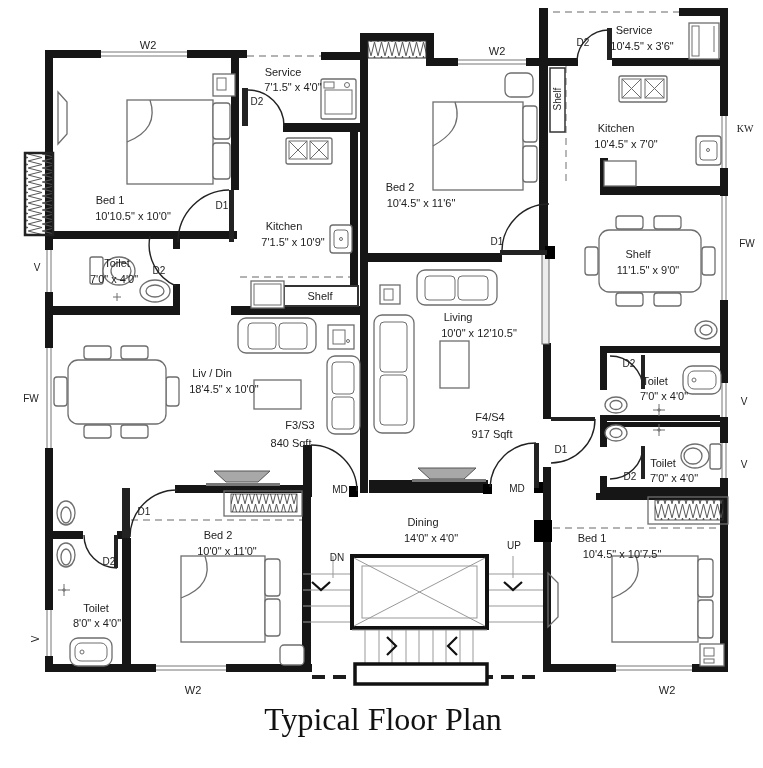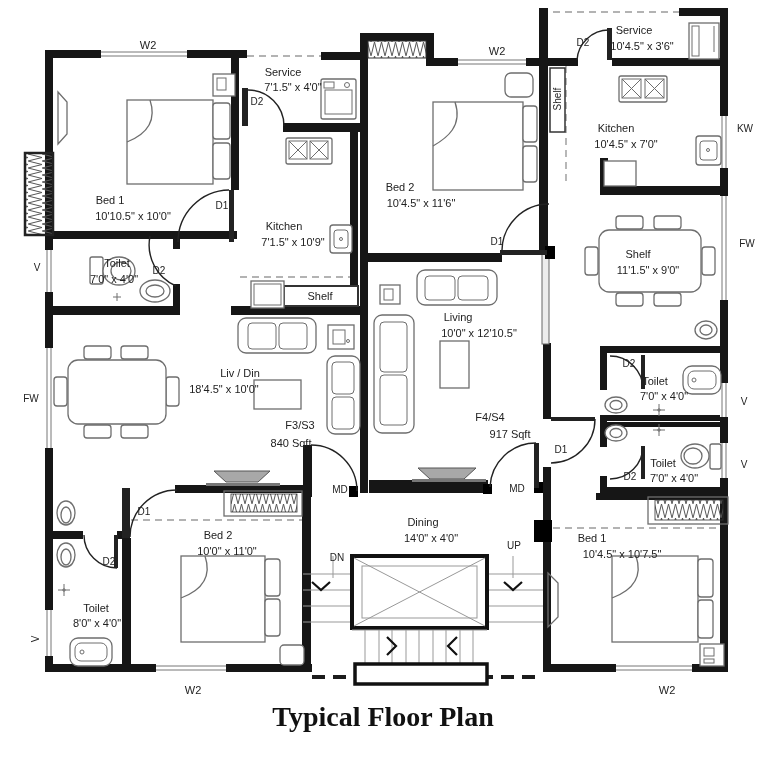--- a/index.html
+++ b/index.html
@@ -21,21 +21,21 @@
   .winbg{fill:#fff;stroke:none;}
   .stairln{stroke:#999;stroke-width:1;fill:none;}
   .arrow{stroke:#111;stroke-width:2.2;fill:none;}
   #labels-layer{position:absolute;left:0;top:0;width:763px;height:768px;}
   .lbl{position:absolute;color:var(--label);font-size:11px;line-height:1;
        white-space:nowrap;transform:translate(-50%,-50%);}
   .lbl.rot{transform:translate(-50%,-50%) rotate(-90deg);}
   #title-block{position:absolute;left:383px;top:700px;transform:translateX(-50%);
        text-align:center;font-family:"Liberation Serif",serif;color:#111;}
   #title-line1{font-size:29px;}
-  #title-line2{font-size:28px;margin-top:1px;font-weight:bold;}
+  #title-line2{font-size:32px;margin-top:1px;}
 </style>
 </head>
 <body>
 
 <div id="stage">
 
 <svg id="plan-svg" width="763" height="768" viewBox="0 0 763 768">
   <defs>
     <pattern id="zz" width="7" height="14" patternUnits="userSpaceOnUse">
       <path d="M0 14 L3.5 0 L7 14" fill="none" stroke="#555" stroke-width="1"></path>
@@ -500,35 +500,35 @@
       <span class="lbl" style="left: 293px; top: 242px;">7'1.5" x 10'9"</span>
       <span class="lbl" style="left: 117px; top: 263px;">Toilet</span>
       <span class="lbl" style="left: 114px; top: 279px;">7'0" x 4'0"</span>
       <span class="lbl" style="left: 159px; top: 271px; font-size: 10px;">D2</span>
       <span class="lbl" style="left: 37px; top: 268px; font-size: 10px;">V</span>
       <span class="lbl" style="left: 400px; top: 187px;">Bed 2</span>
       <span class="lbl" style="left: 421px; top: 203px;">10'4.5" x 11'6"</span>
       <span class="lbl rot" style="left: 558px; top: 99px; font-size: 10px;">Shelf</span>
       <span class="lbl" style="left: 616px; top: 128px;">Kitchen</span>
       <span class="lbl" style="left: 626px; top: 144px;">10'4.5" x 7'0"</span>
-      <span class="lbl" style="left: 745px; top: 129px; font-size: 10px;">KW</span>
+      <span class="lbl" style="left: 745px; top: 129px; font-size: 10px; font-family: Liberation Serif, serif;">KW</span>
       <span class="lbl" style="left: 497px; top: 242px; font-size: 10px;">D1</span>
       <span class="lbl" style="left: 638px; top: 254px;">Shelf</span>
       <span class="lbl" style="left: 648px; top: 270px;">11'1.5" x 9'0"</span>
       <span class="lbl" style="left: 747px; top: 244px; font-size: 10px;">FW</span>
       <span class="lbl" style="left: 320px; top: 296px;">Shelf</span>
       <span class="lbl" style="left: 458px; top: 317px; text-align: right;">Living</span>
       <span class="lbl" style="left: 479px; top: 333px;">10'0" x 12'10.5"</span>
-      <span class="lbl" style="left: 212px; top: 373px; margin-left: 28px;">Liv / Din</span>
+      <span class="lbl" style="left: 212px; top: 373px;">Liv / Din</span>
       <span class="lbl" style="left: 224px; top: 389px;">18'4.5" x 10'0"</span>
       <span class="lbl" style="left: 31px; top: 399px; font-size: 10px;">FW</span>
       <span class="lbl" style="left: 300px; top: 425px;">F3/S3</span>
       <span class="lbl" style="left: 291px; top: 443px; text-align: right;">840 Sqft</span>
       <span class="lbl" style="left: 490px; top: 417px;">F4/S4</span>
-      <span class="lbl" style="left: 496px; top: 434px; padding-left: 28px;">917 Sqft</span>
+      <span class="lbl" style="left: 478px; top: 434px; padding-left: 28px;">917 Sqft</span>
       <span class="lbl" style="left: 629px; top: 364px; font-size: 10px;">D2</span>
       <span class="lbl" style="left: 655px; top: 381px;">Toilet</span>
       <span class="lbl" style="left: 664px; top: 396px;">7'0" x 4'0"</span>
       <span class="lbl" style="left: 744px; top: 402px; font-size: 10px;">V</span>
       <span class="lbl" style="left: 561px; top: 450px; font-size: 10px;">D1</span>
       <span class="lbl" style="left: 663px; top: 463px;">Toilet</span>
       <span class="lbl" style="left: 630px; top: 477px; font-size: 10px;">D2</span>
       <span class="lbl" style="left: 674px; top: 478px;">7'0" x 4'0"</span>
       <span class="lbl" style="left: 744px; top: 465px; font-size: 10px;">V</span>
       <span class="lbl" style="left: 340px; top: 490px; font-size: 10px;">MD</span>

